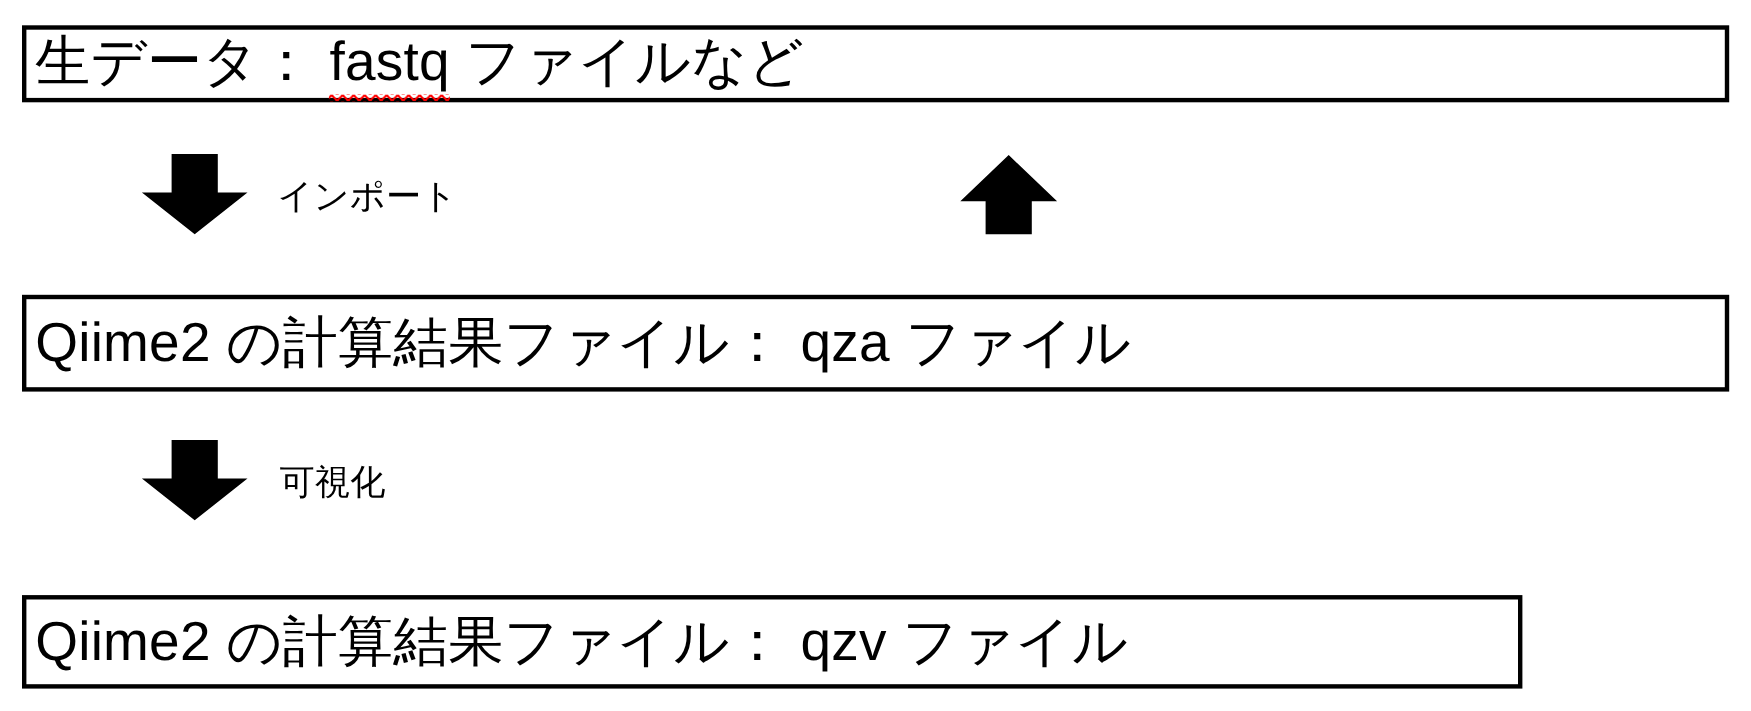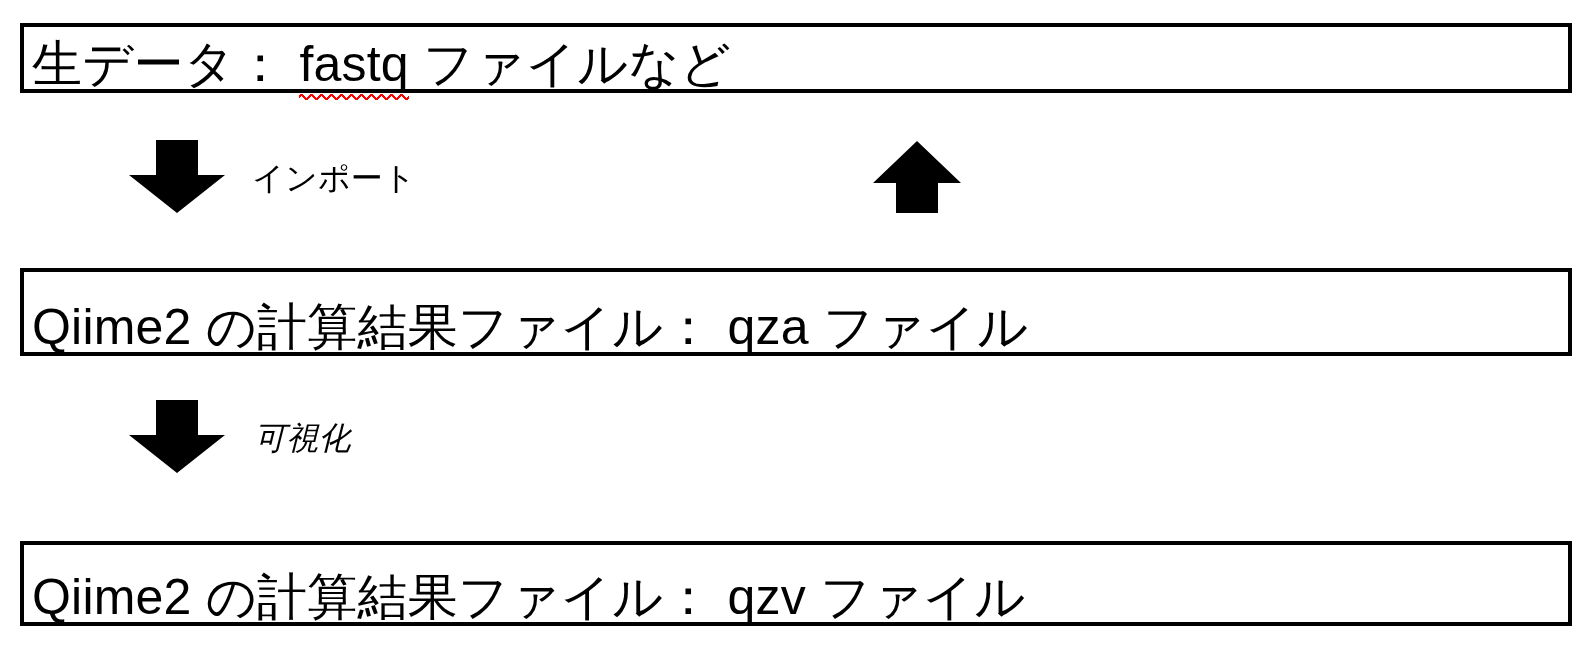--- a/index.html
+++ b/index.html
@@ -23,25 +23,25 @@
     inset: 0;
   }
 
   
   .flow-box {
     position: absolute;
     box-sizing: border-box;
     border: 4px solid #000000;
     background: #ffffff;
     display: flex;
-    align-items: flex-end;
+    align-items: center;
   }
   #box-raw      { left: 20px; top: 23px;  width: 1552px; height: 70px; }
   #box-qza      { left: 20px; top: 268px; width: 1552px; height: 88px; }
-  #box-qzv      { left: 20px; top: 541px; width: 1552px; height: 85px; }
+  #box-qzv      { left: 20px; top: 541px; width: 1364px; height: 85px; }
 
   .box-text {
     display: block;
     padding-left: 8px;
     white-space: pre;
     line-height: 1;
     letter-spacing: 0.2px;
   }
   #box-raw .box-text { font-size: 50px; margin-top: -4px; }
   #box-qza .box-text { font-size: 50px; margin-top: -2px; }
@@ -68,21 +68,21 @@
   }
 
   
   .arrow-group {
     position: absolute;
     display: flex;
     align-items: center;
   }
   #group-import { left: 128px; top: 140px; }
   #group-export { left: 872px; top: 140px; }
-  #group-visual { left: 128px; top: 400px; font-style: italic; }
+  #group-visual { left: 128px; top: 400px; }
 
   .arrow-icon {
     display: block;
     flex: 0 0 auto;
   }
   .arrow-label {
     display: block;
     font-size: 32px;
     line-height: 1;
     white-space: pre;

